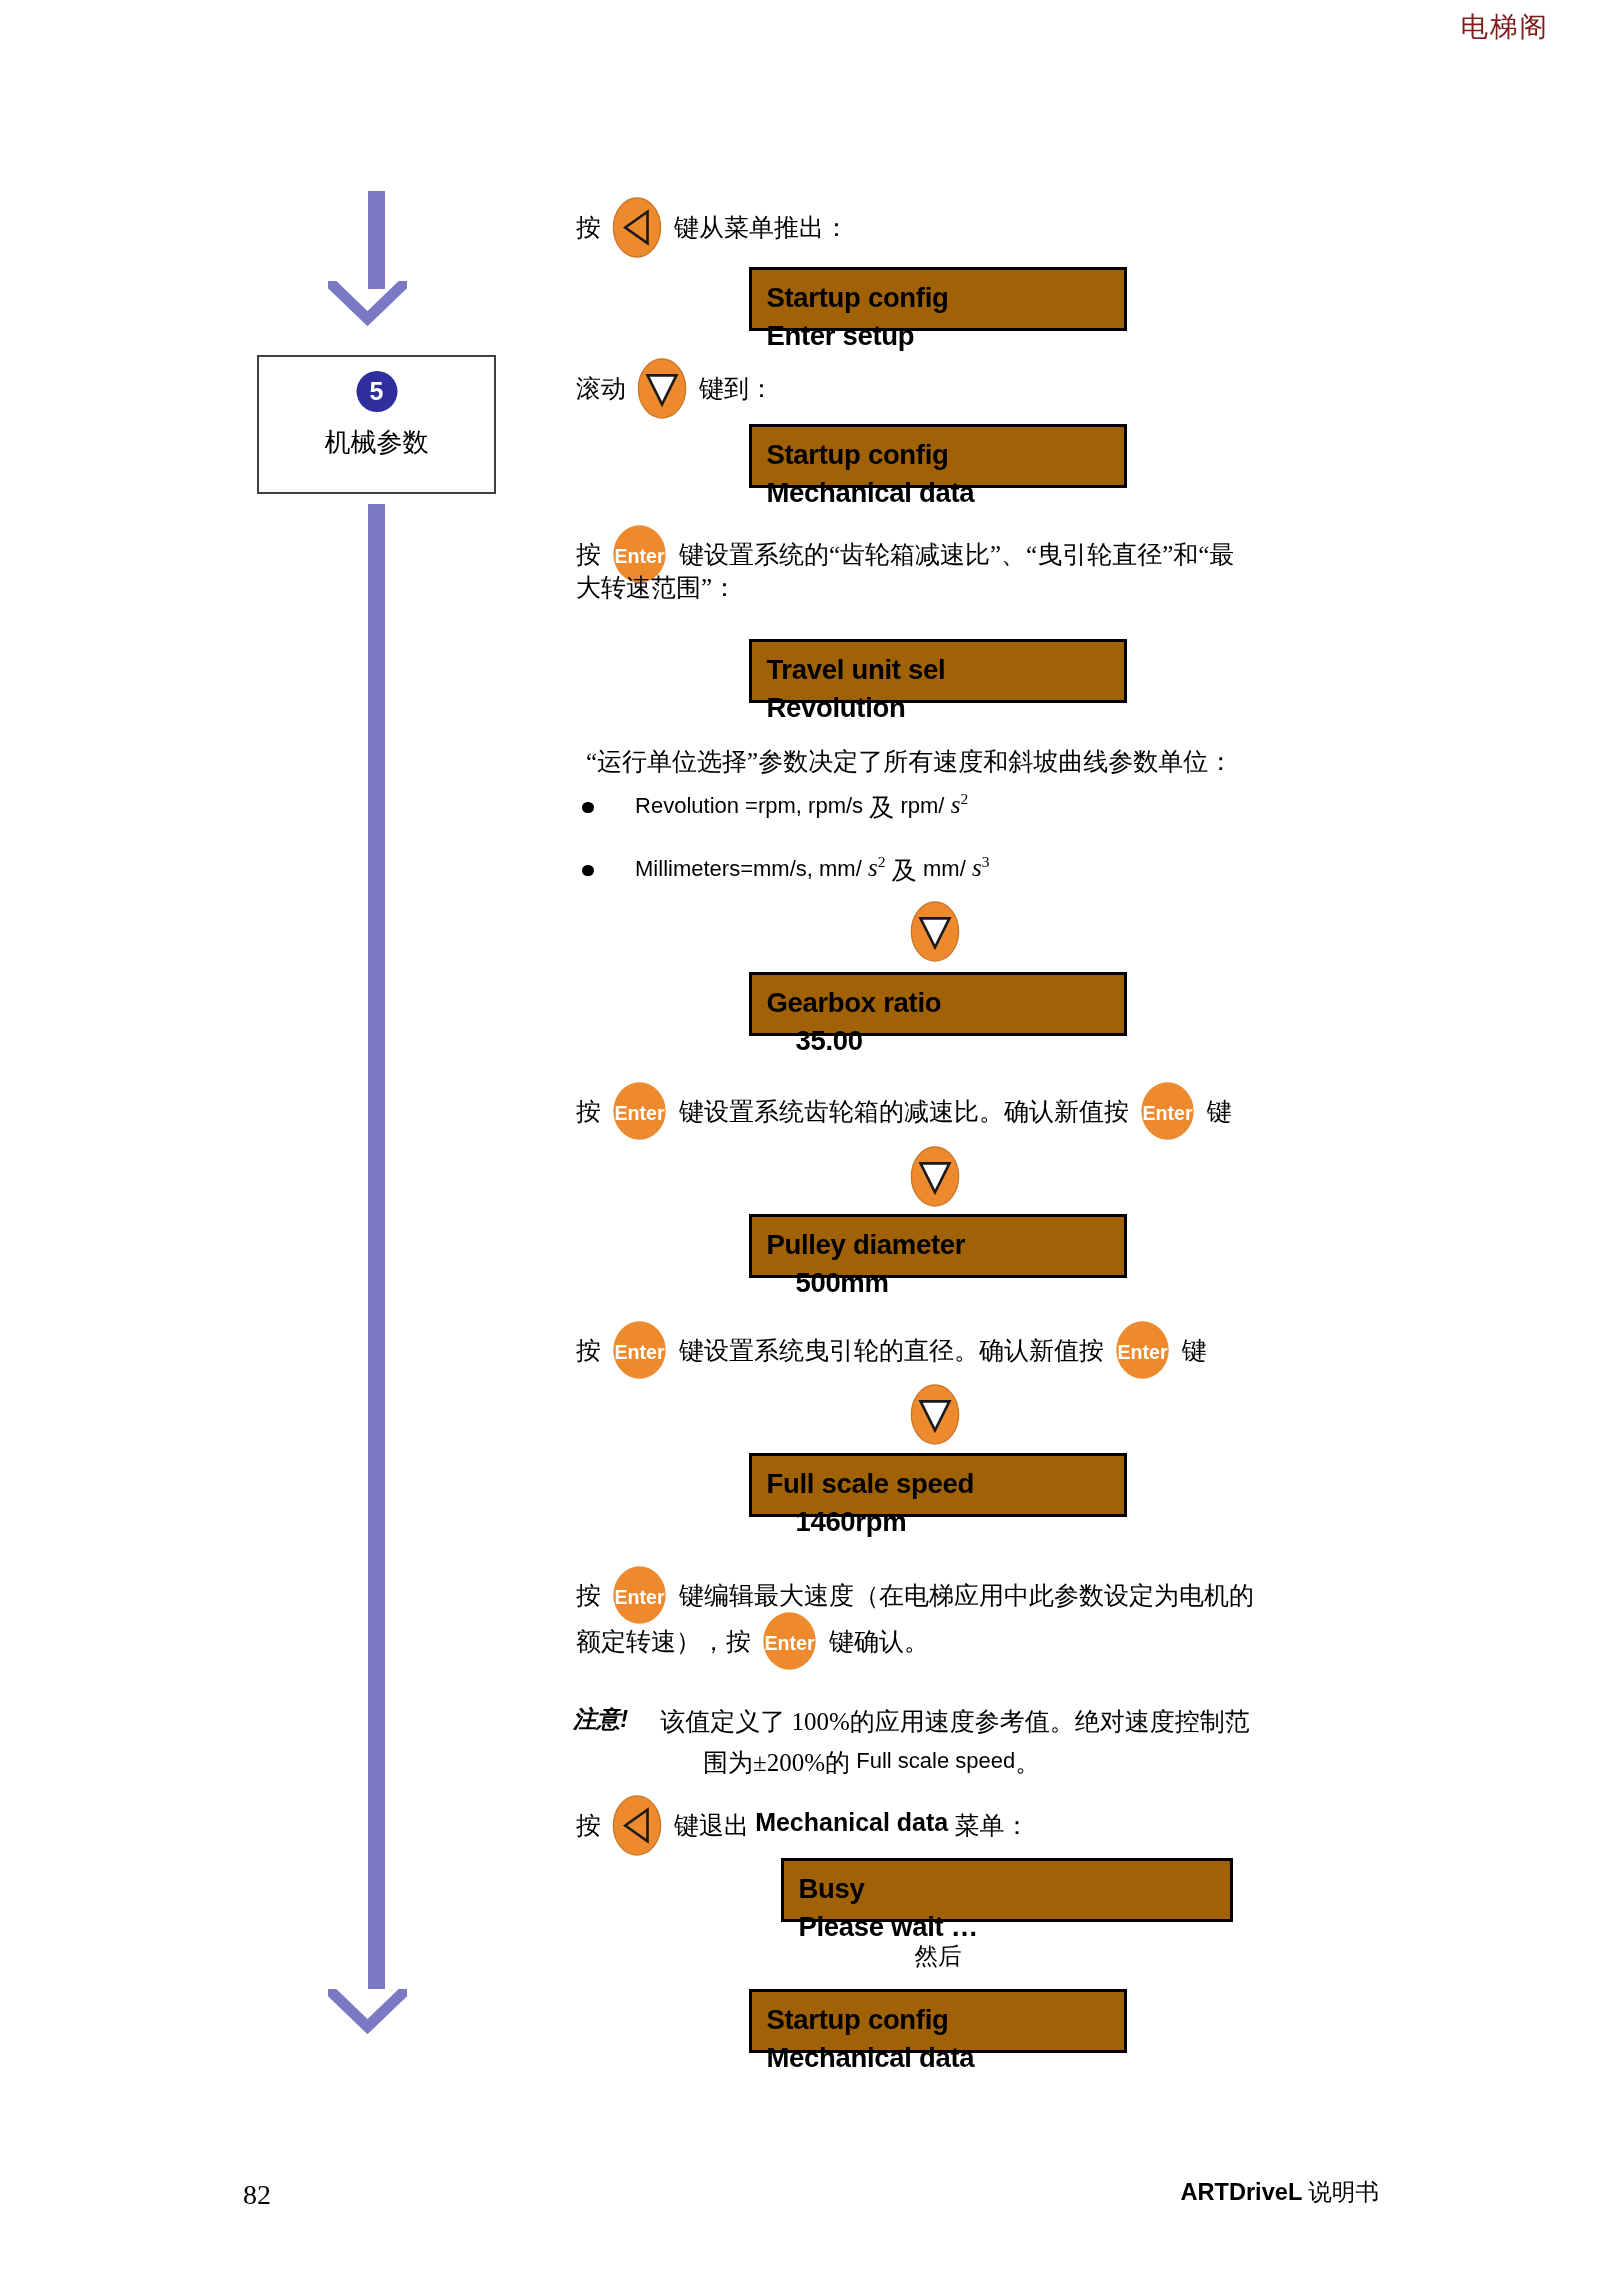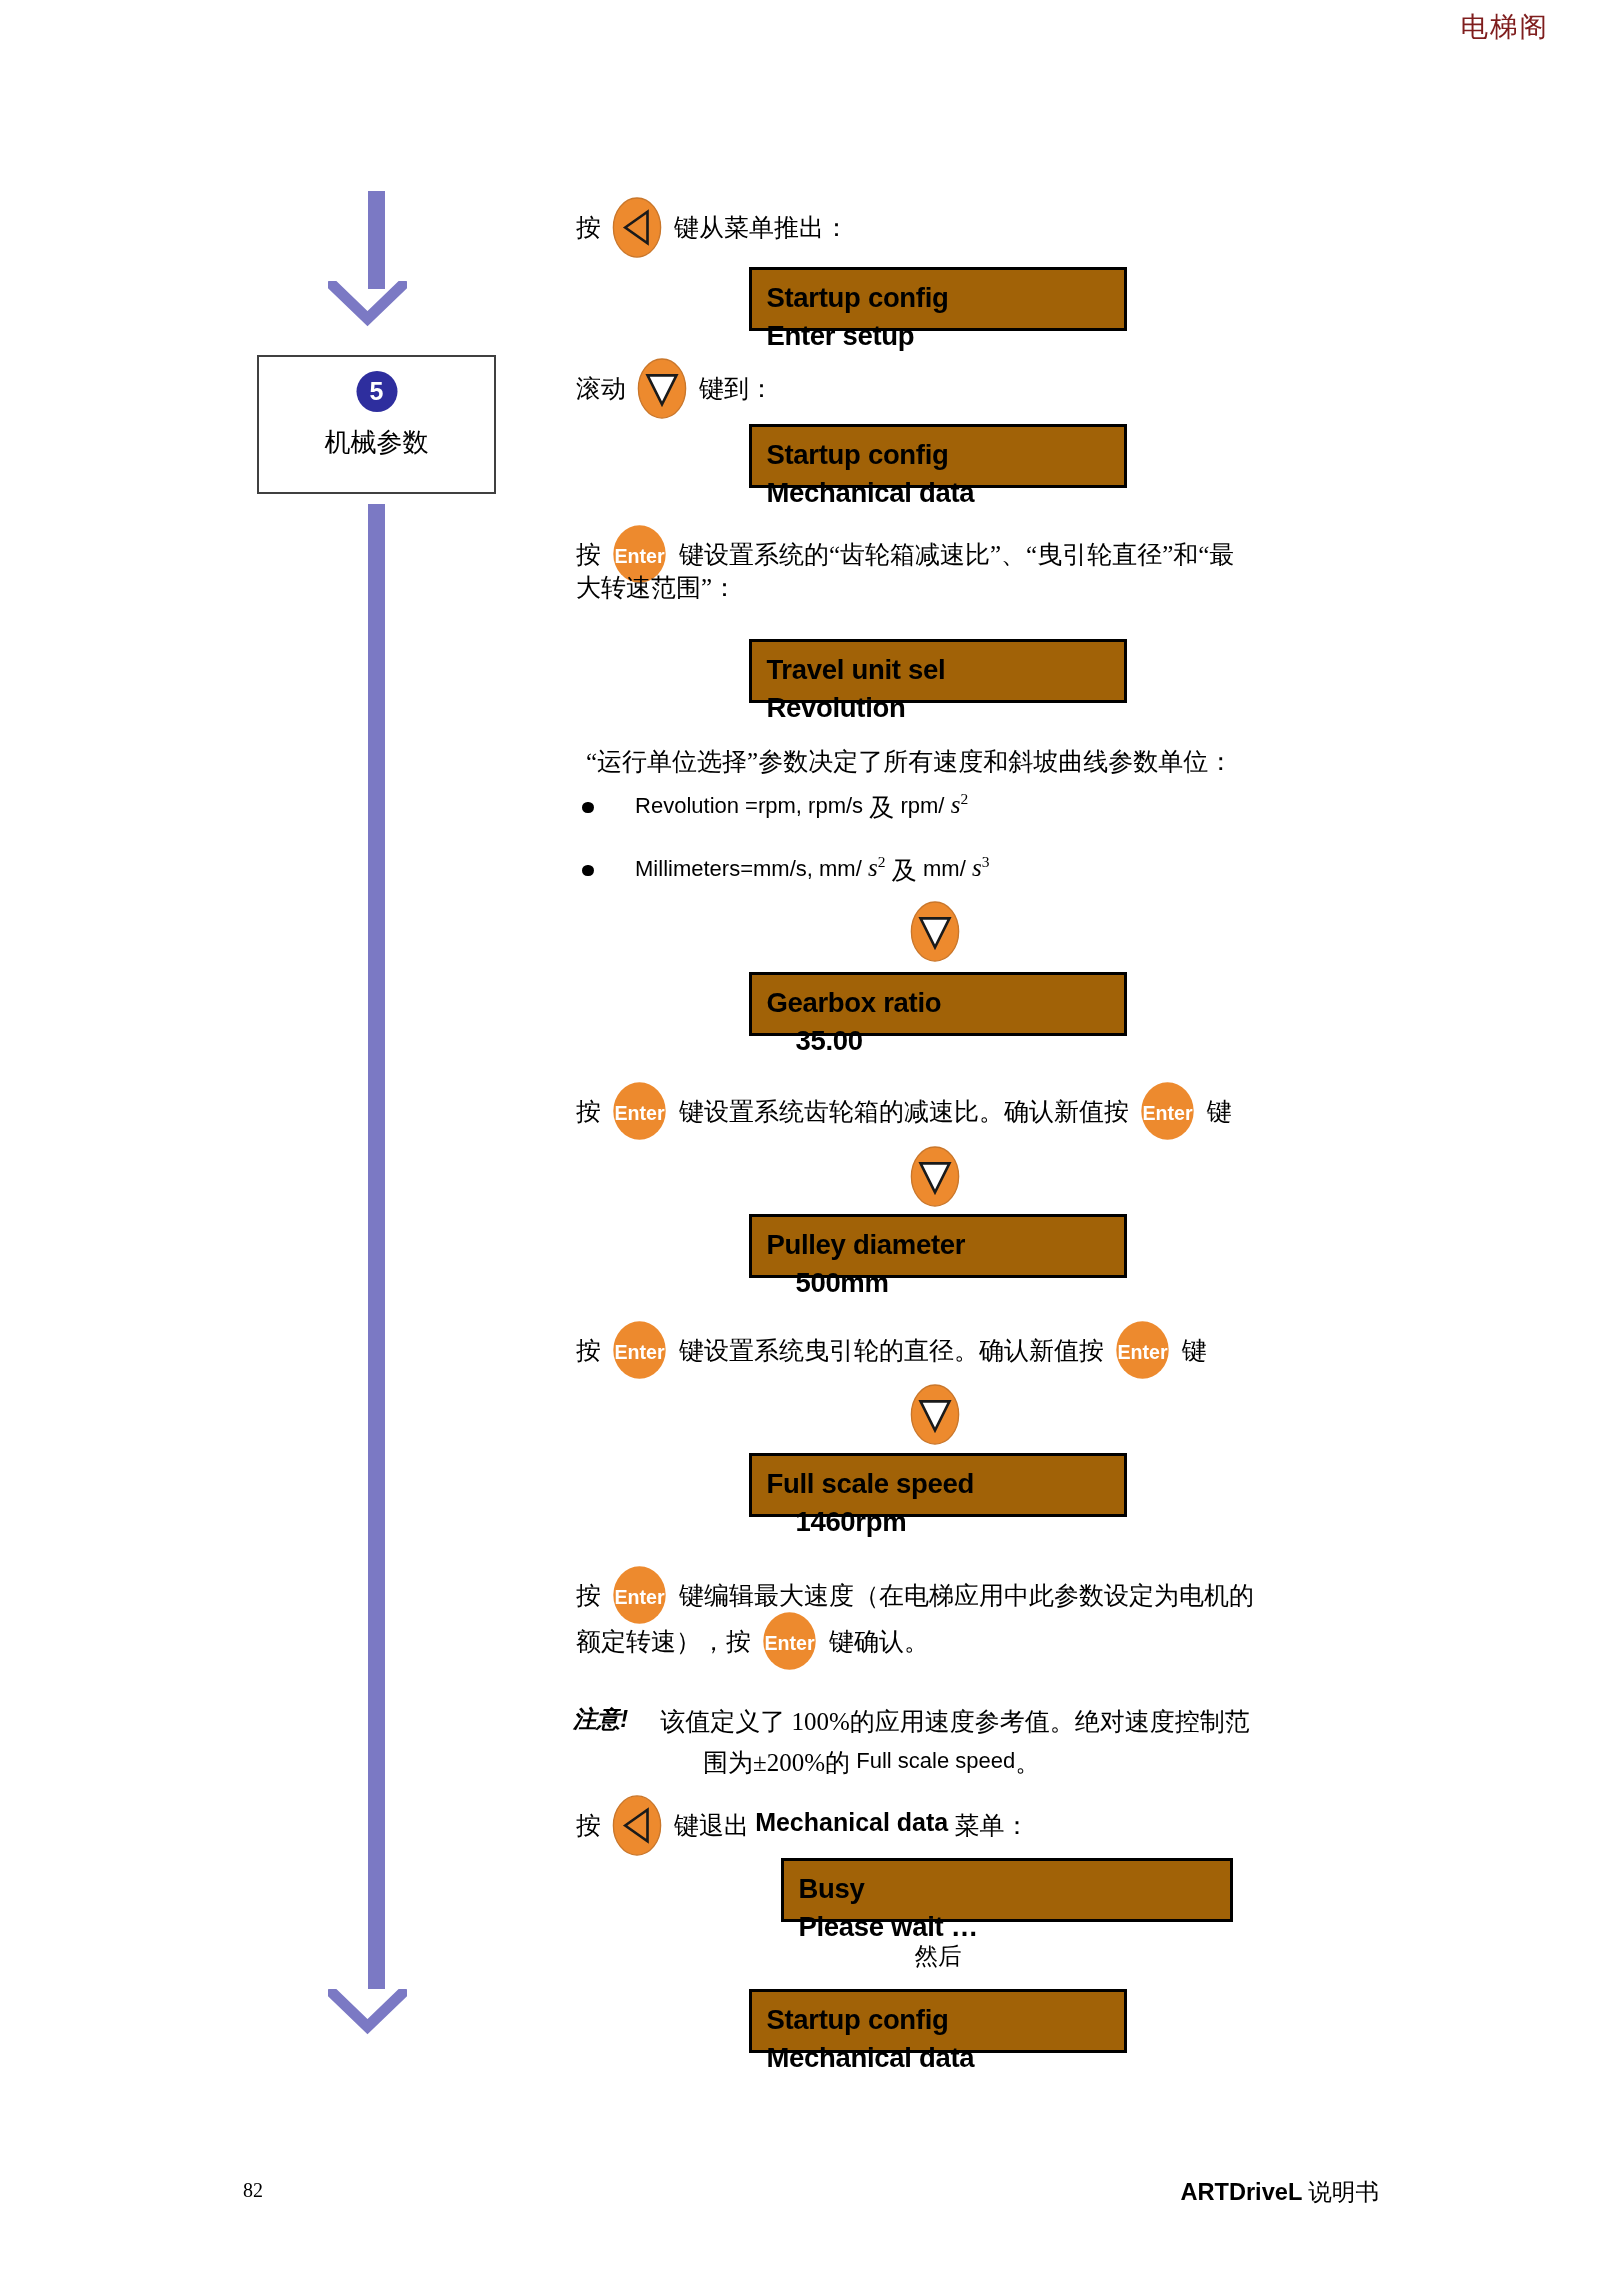--- a/index.html
+++ b/index.html
@@ -157,21 +157,21 @@
     position: absolute;
     font-size: 23.6px;
     text-align: center;
   }
 
   
   .footer-page {
     position: absolute;
     left: 243px;
     top: 2179px;
-    font-size: 20px;
+    font-size: 28px;
     font-family: "Liberation Serif", serif;
   }
   .footer-right {
     position: absolute;
     right: 243px;
     top: 2176px;
     font-size: 23.6px;
     font-family: "Liberation Sans", "DejaVu Sans", sans-serif;
     font-weight: bold;
   }

